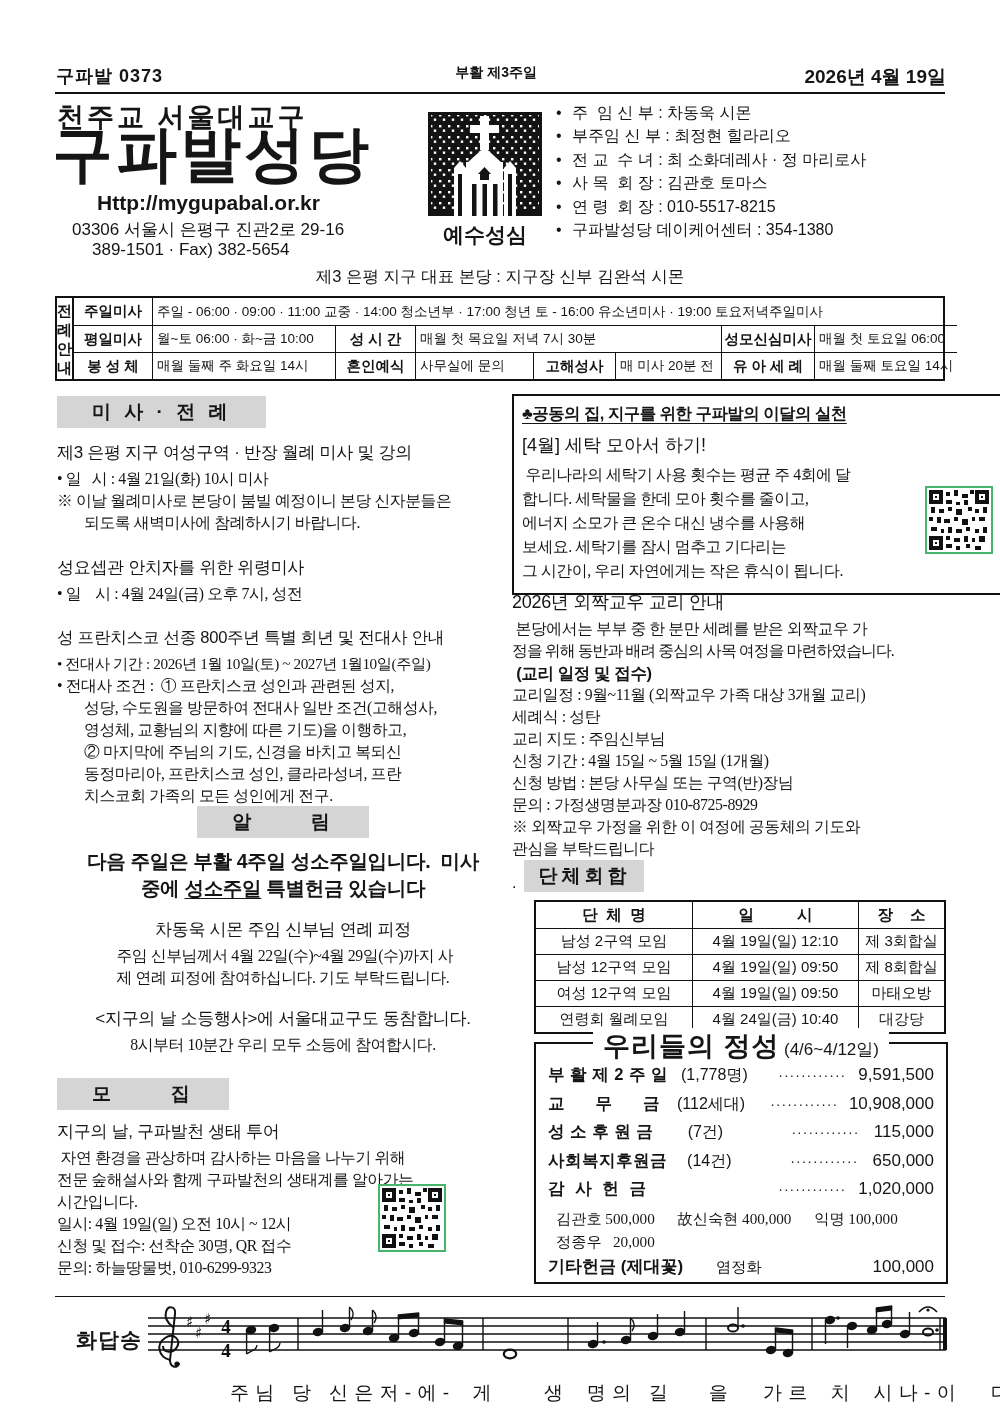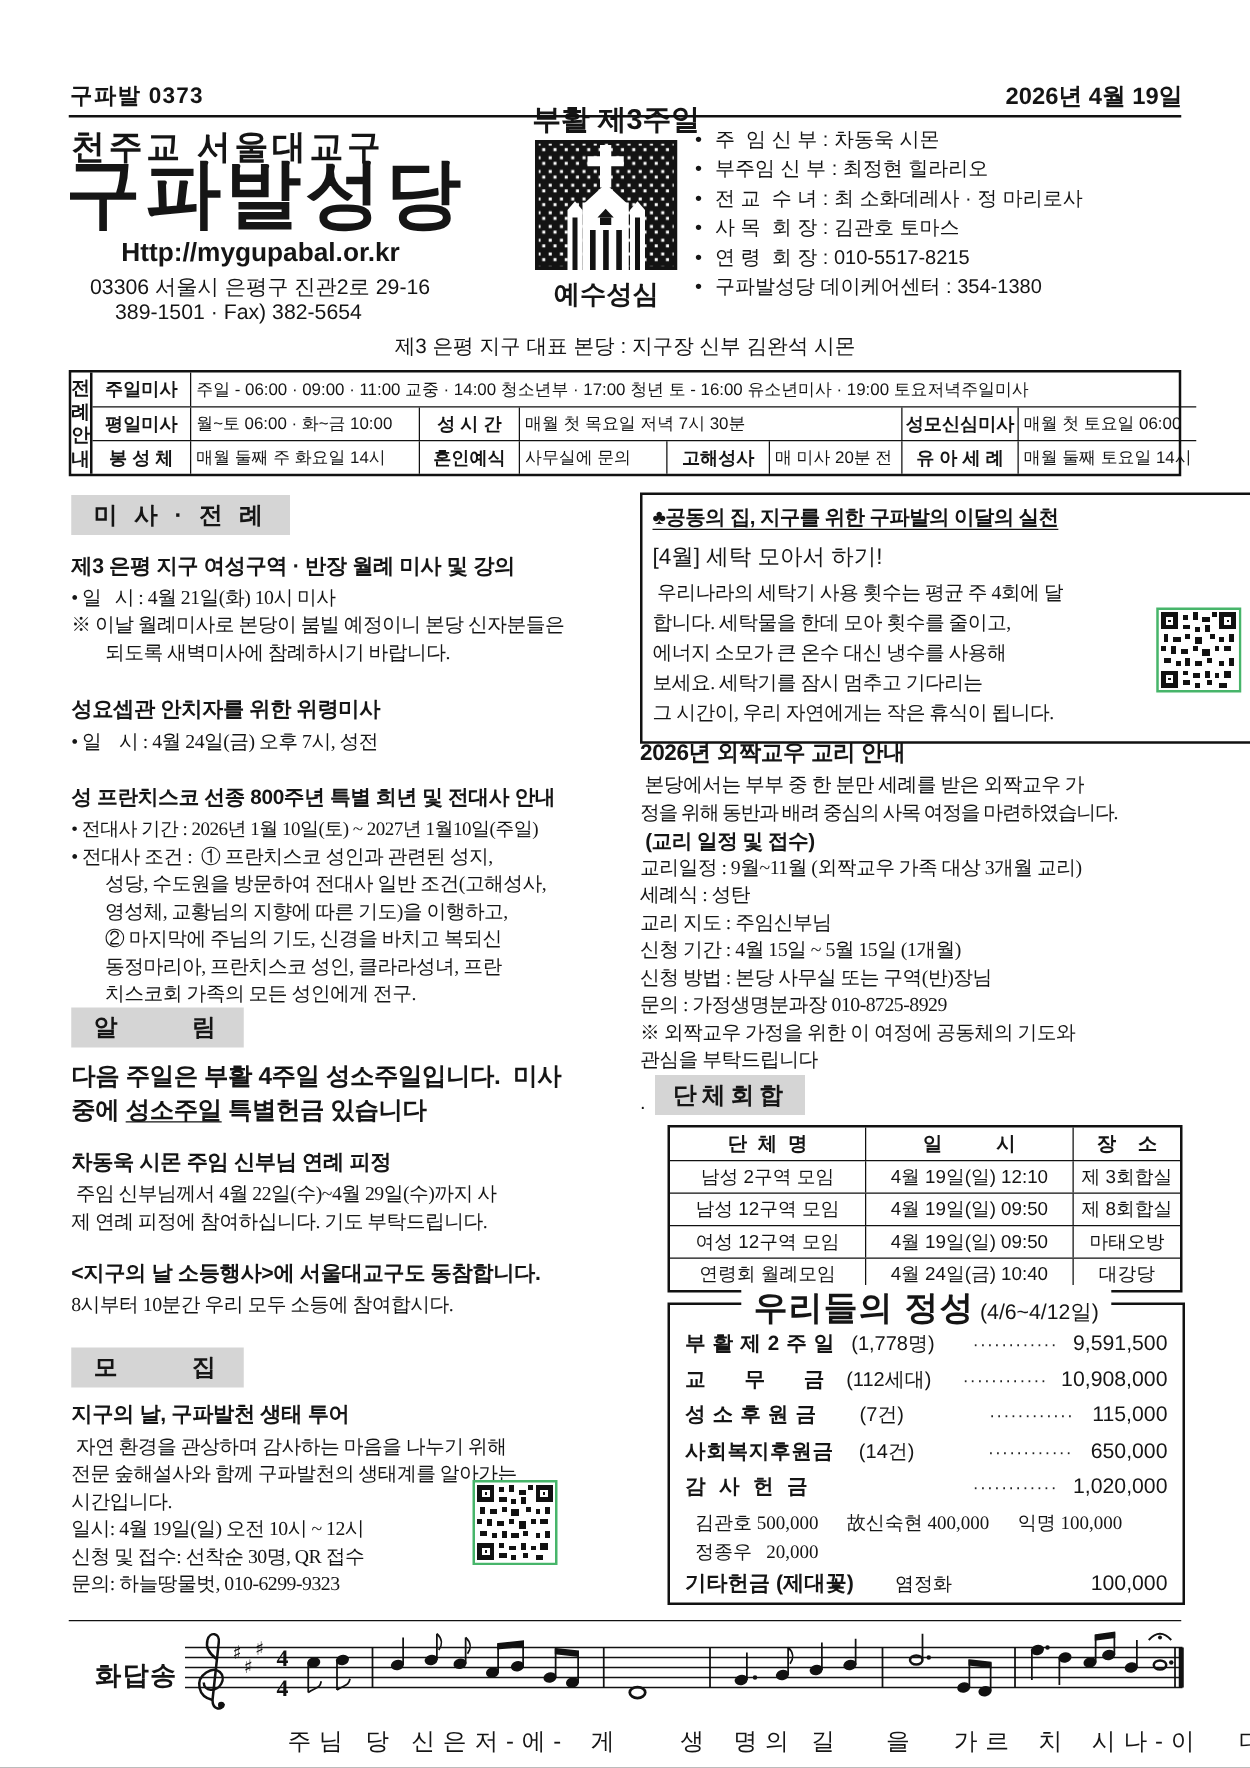--- a/index.html
+++ b/index.html
@@ -4,21 +4,21 @@
 <style>
   html,body{margin:0;padding:0;background:#888;}
   #page{position:relative;width:1000px;height:1414px;background:#ffffff;margin:0 auto;
         font-family:"Liberation Sans","DejaVu Sans",sans-serif;color:#151515;overflow:hidden;}
   .abs{position:absolute;}
   .pre{white-space:pre;}
 
   
   #masthead{left:56px;right:54px;top:64px;height:26px;}
   .mh-issue{position:absolute;left:0;top:0;font-size:18px;font-weight:600;letter-spacing:1px;}
-  .mh-season{position:absolute;left:50%;transform:translateX(-56%);top:16px;font-size:23px;font-weight:700;}
+  .mh-season{position:absolute;left:50%;transform:translateX(-56%);top:0;font-size:14px;font-weight:700;}
   .mh-date{position:absolute;right:0;top:0;font-size:19px;font-weight:700;}
   .rule-top{left:55px;right:55px;top:92px;border-top:2.5px solid #111;}
   .rule-bottom{left:55px;right:55px;top:1296px;border-top:1.5px solid #111;}
 
   
   .diocese{left:57px;top:99px;font-size:27px;font-weight:900;letter-spacing:3px;}
   .church-name{left:52px;top:124px;font-size:61px;font-weight:900;letter-spacing:3px;line-height:1;}
   .website{left:97px;top:191px;font-size:21px;font-weight:600;}
   .addr{left:72px;top:218px;font-size:17px;}
   .phone{left:92px;top:240px;font-size:17px;}
@@ -40,22 +40,22 @@
            font-size:13.5px;white-space:nowrap;overflow:hidden;box-sizing:border-box;}
   .lt-cell:first-child{border-left:none;}
   .lt-label{font-weight:800;font-size:14.5px;justify-content:center;}
   .w78{width:78px;}.w183{width:183px;}.w80{width:80px;}.w306{width:306px;}.w93{width:93px;}
   .w118{width:118px;}.w82{width:82px;}.w106{width:106px;}.flex1{flex:1;}
 
   
   .colL{left:57px;width:452px;}
   .colR{left:512px;width:491px;}
   .sec-header{display:inline-block;background:#d5d5d5;font-size:19px;font-weight:800;
-              padding:3px 18px;letter-spacing:4px;white-space:pre;}
-  .h1{font-size:17px;font-weight:700;margin:13px 0 4px;white-space:nowrap;letter-spacing:-0.3px;}
+              padding:3px 35px;letter-spacing:4px;white-space:pre;}
+  .h1{font-size:17px;font-weight:400;margin:13px 0 4px;white-space:nowrap;letter-spacing:-0.3px;}
   .ln{font-size:15.8px;line-height:22px;letter-spacing:-0.4px;white-space:pre;
       font-family:"Liberation Serif","DejaVu Serif",serif;}
   .ind{padding-left:27px;}
   .big{font-size:19.5px;font-weight:900;line-height:27px;white-space:pre;letter-spacing:-0.3px;}
   .big u{text-underline-offset:3px;}
 
   
   .pbox{border:2.5px solid #111;padding:7px 8px 10px 8px;box-sizing:border-box;position:relative;}
   .pbox-h{font-size:16.4px;font-weight:800;text-decoration:underline;text-underline-offset:4px;
           white-space:nowrap;letter-spacing:-0.5px;}
@@ -207,21 +207,21 @@
     <div class="h1" style="margin-top:22px;font-size:16.6px;">성 프란치스코 선종 800주년 특별 희년 및 전대사 안내</div>
     <div class="ln" style="font-size:15.2px;">• 전대사 기간 : 2026년 1월 10일(토) ~ 2027년 1월10일(주일)</div>
     <div class="ln">• 전대사 조건 :  ① 프란치스코 성인과 관련된 성지,</div>
     <div class="ln ind">성당, 수도원을 방문하여 전대사 일반 조건(고해성사,</div>
     <div class="ln ind">영성체, 교황님의 지향에 따른 기도)을 이행하고,</div>
     <div class="ln ind">② 마지막에 주님의 기도, 신경을 바치고 복되신</div>
     <div class="ln ind">동정마리아, 프란치스코 성인, 클라라성녀, 프란</div>
     <div class="ln ind">치스코회 가족의 모든 성인에게 전구.</div>
   </div>
 
-  <div class="abs colL" style="top:806px;">
+  <div class="abs colL" style="top:806px;text-align:center;">
     <div class="sec-header">알      림</div>
     <div class="big" style="margin-top:10px;">다음 주일은 부활 4주일 성소주일입니다.  미사</div>
     <div class="big"><span>중에 </span><u>성소주일</u><span> 특별헌금 있습니다</span></div>
     <div class="h1" style="margin-top:16px;">차동욱 시몬 주임 신부님 연례 피정</div>
     <div class="ln"> 주임 신부님께서 4월 22일(수)~4월 29일(수)까지 사</div>
     <div class="ln">제 연례 피정에 참여하십니다. 기도 부탁드립니다.</div>
     <div class="h1" style="margin-top:18px;">&lt;지구의 날 소등행사&gt;에 서울대교구도 동참합니다.</div>
     <div class="ln">8시부터 10분간 우리 모두 소등에 참여합시다.</div>
   </div>
 

